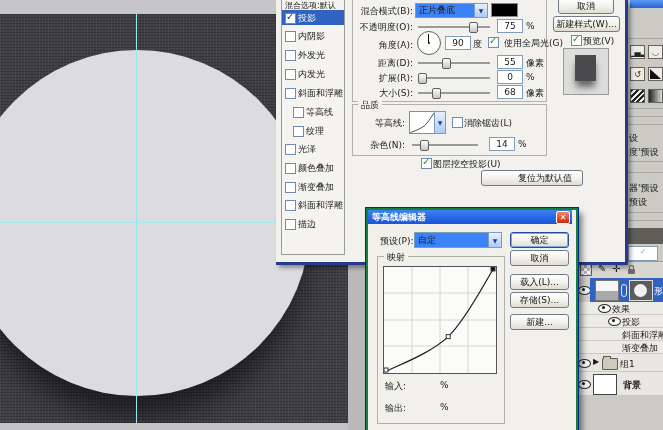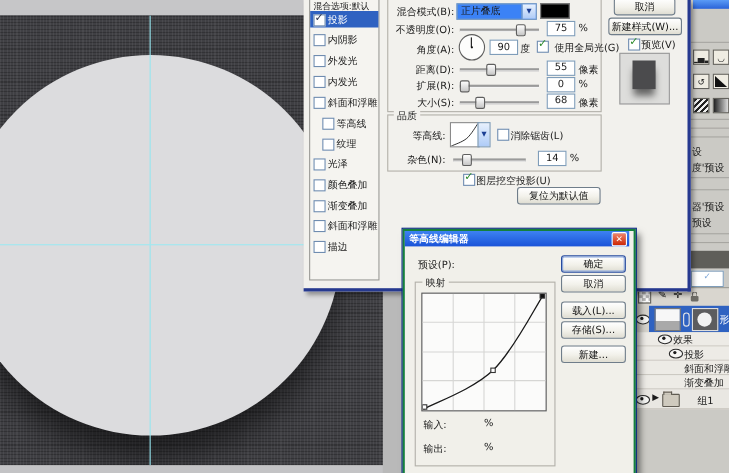--- a/index.html
+++ b/index.html
@@ -116,21 +116,26 @@
     <div class="abs" style="left:0;top:328px;width:87px;height:12px;background:#edebe6;border-bottom:1px solid #ccc9c2;">
       <div class="lbl" style="left:46px;top:1px;">斜面和浮雕</div>
     </div>
     <div class="abs" style="left:0;top:341px;width:87px;height:12px;background:#edebe6;border-bottom:1px solid #ccc9c2;">
       <div class="lbl" style="left:46px;top:1px;">渐变叠加</div>
     </div>
     <div class="abs" style="left:0;top:354px;width:87px;height:17px;background:#e9e7e2;border-bottom:1px solid #ccc9c2;">
       <div class="eye" style="left:2px;top:5px;"></div>
       <div class="lbl" style="left:17px;top:3px;font-size:8px;">▶</div>
       <div class="folder" style="left:26px;top:4px;"></div>
-      <div class="lbl" style="left:58px;top:4px;">组1</div>
+      <div class="lbl" style="left:44px;top:4px;">组1</div>
+    </div>
+    <div class="abs" style="left:0;top:372px;width:87px;height:23px;background:#e9e7e2;border-bottom:1px solid #ccc9c2;">
+      <div class="eye" style="left:2px;top:8px;"></div>
+      <div class="abs" style="left:17px;top:2px;width:22px;height:19px;background:#fff;border:1px solid #444;"></div>
+      <div class="lbl" style="left:47px;top:7px;font-weight:bold;">背景</div>
     </div>
   </div>
 
   <div class="abs" style="left:276px;top:0;width:349px;height:262px;background:#f2f1ed;z-index:5;
        border-right:3px solid #26398f;border-bottom:3px solid #26398f;box-shadow:3px 3px 4px rgba(0,0,0,.35);">
 
     <div class="abs" style="left:5px;top:-2px;width:62px;height:255px;background:#f5f4f0;border:1px solid #9a9a96;">
       <div class="lbl" style="left:3px;top:1px;font-size:8px;">混合选项:默认</div>
       <div class="abs" style="left:0;top:11px;width:62px;height:15px;background:#2f62c1;">
         <span class="cb on dark" style="left:3px;top:3px;"></span>
@@ -239,41 +244,45 @@
     <div class="lbl r" style="left:89px;top:139px;width:40px;">杂色(N):</div>
     <div class="track" style="left:136px;top:144px;width:66px;">
         <span class="thumb" style="left:8px;"></span>
       </div>
     <div class="sunken" style="left:213px;top:137px;width:24px;height:12px;">14</div>
     <div class="lbl" style="left:242px;top:139px;">%</div>
 
     <div class="cb on" style="left:145px;top:158px;"></div>
     <div class="lbl" style="left:157px;top:158px;">图层挖空投影(U)</div>
 
-    <div class="xpbtn" style="left:194px;top:170px;width:74px;height:14px;">复位为默认值</div>
+    <div class="xpbtn" style="left:205px;top:170px;width:74px;height:14px;padding-left:26px;">复位为默认值</div>
 
     <div class="xpbtn" style="left:282px;top:-2px;width:54px;height:14px;">取消</div>
     <div class="xpbtn" style="left:277px;top:16px;width:65px;height:14px;">新建样式(W)...</div>
     <div class="cb on" style="left:295px;top:35px;"></div>
     <div class="lbl" style="left:307px;top:35px;">预览(V)</div>
     <div class="abs" style="left:287px;top:48px;width:44px;height:45px;background:#dddddb;border:1px solid #9a9a9a;">
       <span style="position:absolute;left:11px;top:6px;width:21px;height:26px;background:#4b4b4d;display:block;box-shadow:0 7px 7px -1px rgba(0,0,0,.55);"></span>
     </div>
   </div>
 
   <div class="abs" style="left:366px;top:186px;width:208px;height:222px;z-index:10;background:#f1f0ea;
        border:2px solid #15803d;outline:1px solid #092a80;box-shadow:4px 5px 6px rgba(0,0,0,.5);margin-top:22px;">
     <div class="abs" style="left:0;top:0;width:204px;height:14px;background:linear-gradient(#3d82f2,#1a53d8);display:flex;align-items:center;">
       <span class="lbl" style="position:static;padding-left:4px;color:#fff;font-weight:bold;">等高线编辑器</span>
       <span style="position:absolute;right:2px;top:1px;width:12px;height:11px;border-radius:2px;border:1px solid #fff;
                    background:linear-gradient(#f2876b,#cc2605);color:#fff;font-size:8px;font-weight:bold;
                    display:flex;align-items:center;justify-content:center;">✕</span>
     </div>
 
     <div class="lbl" style="left:12px;top:25px;">预设(P):</div>
+    <div class="dd" style="left:46px;top:22px;width:86px;height:14px;">
+      <span class="txt">自定</span>
+        <span class="arrow">▼</span>
+    </div>
 
     <div class="groupbox" style="left:9px;top:46px;width:126px;height:166px;background:#f1f0ea;"></div>
     <div class="legend" style="left:16px;top:41px;background:#f1f0ea;">映射</div>
     <div class="abs" style="left:15px;top:56px;width:112px;height:106px;background:#fbfbfa;border:1px solid #555;">
       <svg class="curve-svg" width="112" height="106" viewBox="0 0 112 106">
         <line x1="28" y1="0" x2="28" y2="106" stroke="#d6d6d4"></line>
         <line x1="56" y1="0" x2="56" y2="106" stroke="#d6d6d4"></line>
         <line x1="84" y1="0" x2="84" y2="106" stroke="#d6d6d4"></line>
         <line x1="0" y1="26" x2="112" y2="26" stroke="#d6d6d4"></line>
         <line x1="0" y1="53" x2="112" y2="53" stroke="#d6d6d4"></line>

